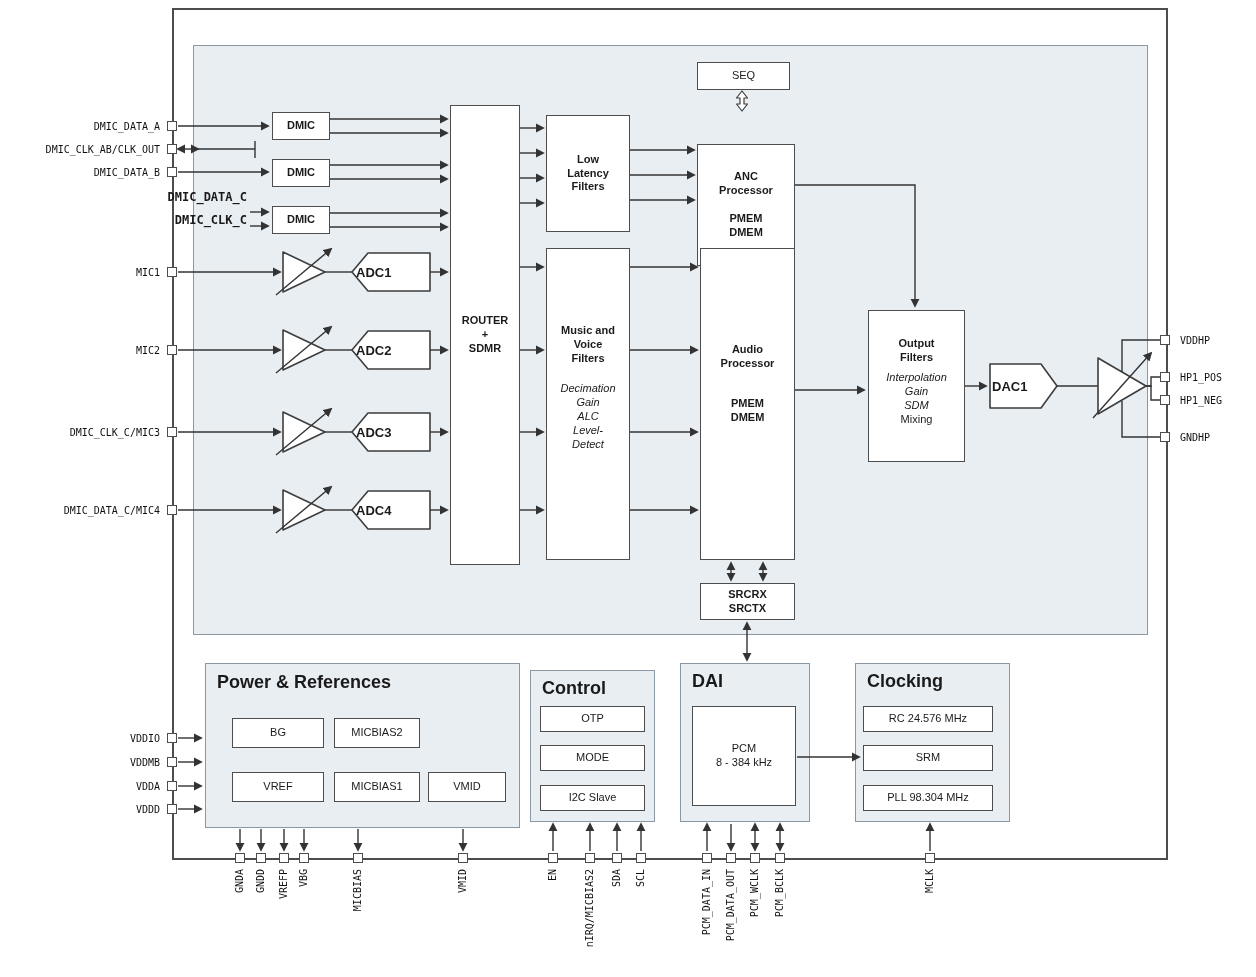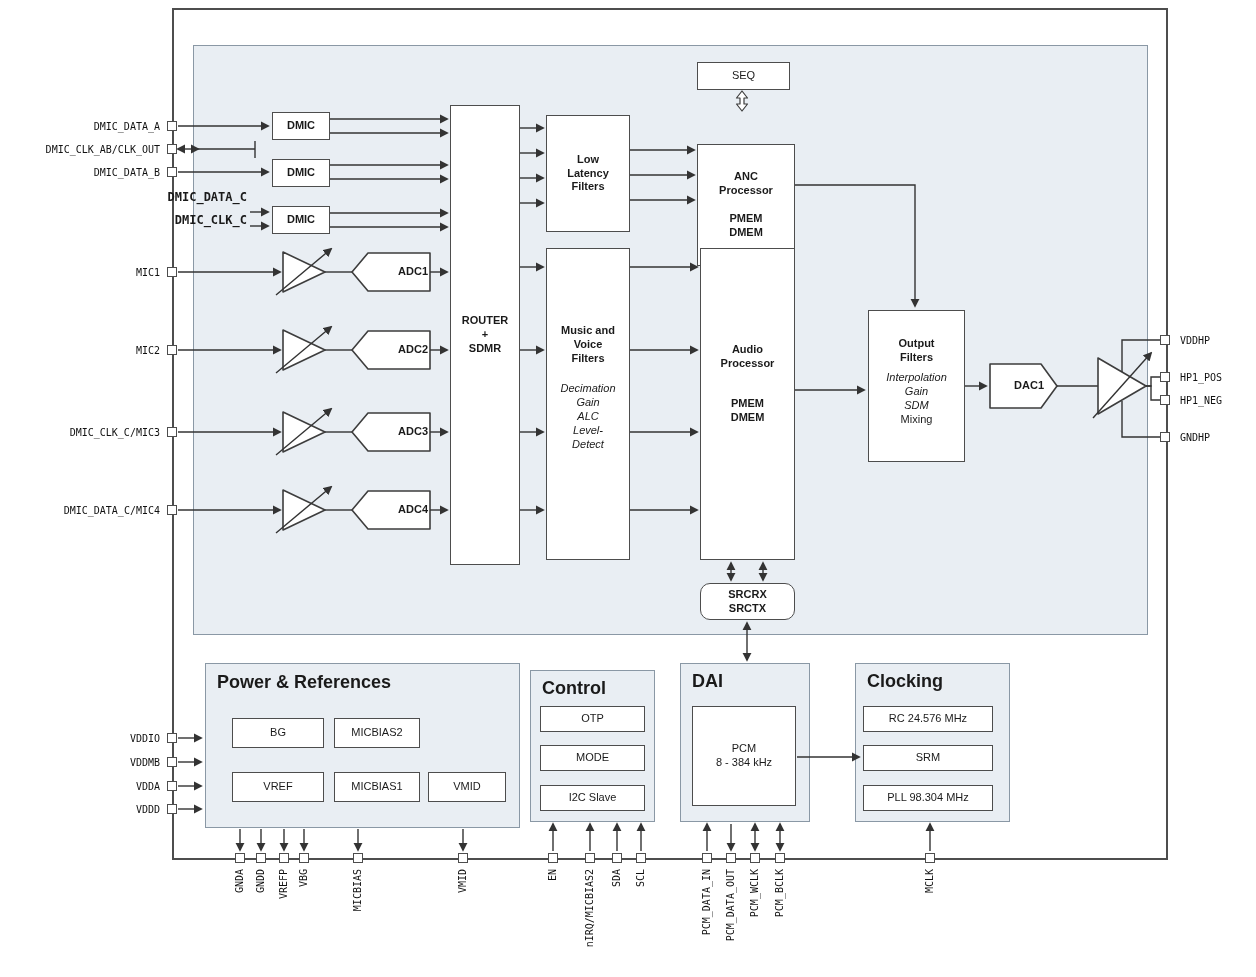--- a/index.html
+++ b/index.html
@@ -7,21 +7,21 @@
   .canvas { position: relative; width: 1256px; height: 977px; background: #fff; color: #1a1a1a; overflow: hidden; }
   .chip { position: absolute; border: 2px solid #4d4d4d; background: #fff; }
   .shade { position: absolute; background: #e9eef3; border: 1px solid #8a98a5; }
   svg.wires { position: absolute; left: 0; top: 0; pointer-events: none; }
   svg.wires line, svg.wires polyline { stroke: #333; stroke-width: 1.4; fill: none; }
   svg.wires .shape { fill: #fff; stroke: #3d3d3d; stroke-width: 1.6; stroke-linejoin: round; }
   .block { position: absolute; background: #fff; border: 1.6px solid #4d4d4d; display: flex; flex-direction: column;
            align-items: center; justify-content: center; text-align: center; font-size: 11px; font-weight: bold;
            white-space: pre-line; line-height: 1.27; }
   .block.normal { font-weight: normal; }
-  .label { position: absolute; white-space: pre-line; text-align: right; font-size: 11px; line-height: 1.27; }
+  .label { position: absolute; white-space: pre-line; text-align: left; font-size: 13px; line-height: 1.27; }
   .b { font-weight: bold; }
   .i { font-style: italic; }
   .pin { position: absolute; width: 10px; height: 10px; background: #fff; border: 1.6px solid #4d4d4d; }
   .pl { position: absolute; font-family: "DejaVu Sans Mono", monospace; font-size: 10px; line-height: 13px; color: #111; }
   .pl.left { left: 0; width: 160px; text-align: right; }
   .pl.bottom { top: 869px; white-space: nowrap; transform: rotate(-90deg); transform-origin: top right; }
   .sec-title { position: absolute; font-weight: bold; font-size: 18px; }
   .small-lab { position: absolute; font-family: "DejaVu Sans Mono", monospace; font-size: 12px; font-weight: bold;
                width: 100px; text-align: right; }
 </style>
@@ -221,21 +221,21 @@
 
   <div class="block" style="left:868px; top:310px; width:97px; height:152px; padding-bottom:8px;">
     <div>Output
 Filters</div>
     <div class="i" style="margin-top:6px; font-weight:normal;">Interpolation
 Gain
 SDM</div>
     <div style="font-weight:normal;">Mixing</div>
   </div>
 
-  <div class="block" style="left:700px; top:583px; width:95px; height:37px;border-radius:10px;">
+  <div class="block" style="left:700px; top:583px; width:95px; height:37px;">
     <div>SRCRX
 SRCTX</div>
   </div>
 
   <div class="label b" style="left:356px; top:265px; width:72px;">ADC1</div>
   <div class="label b" style="left:356px; top:343px; width:72px;">ADC2</div>
   <div class="label b" style="left:356px; top:425px; width:72px;">ADC3</div>
   <div class="label b" style="left:356px; top:503px; width:72px;">ADC4</div>
   <div class="label b" style="left:992px; top:379px; width:52px;">DAC1</div>
 

